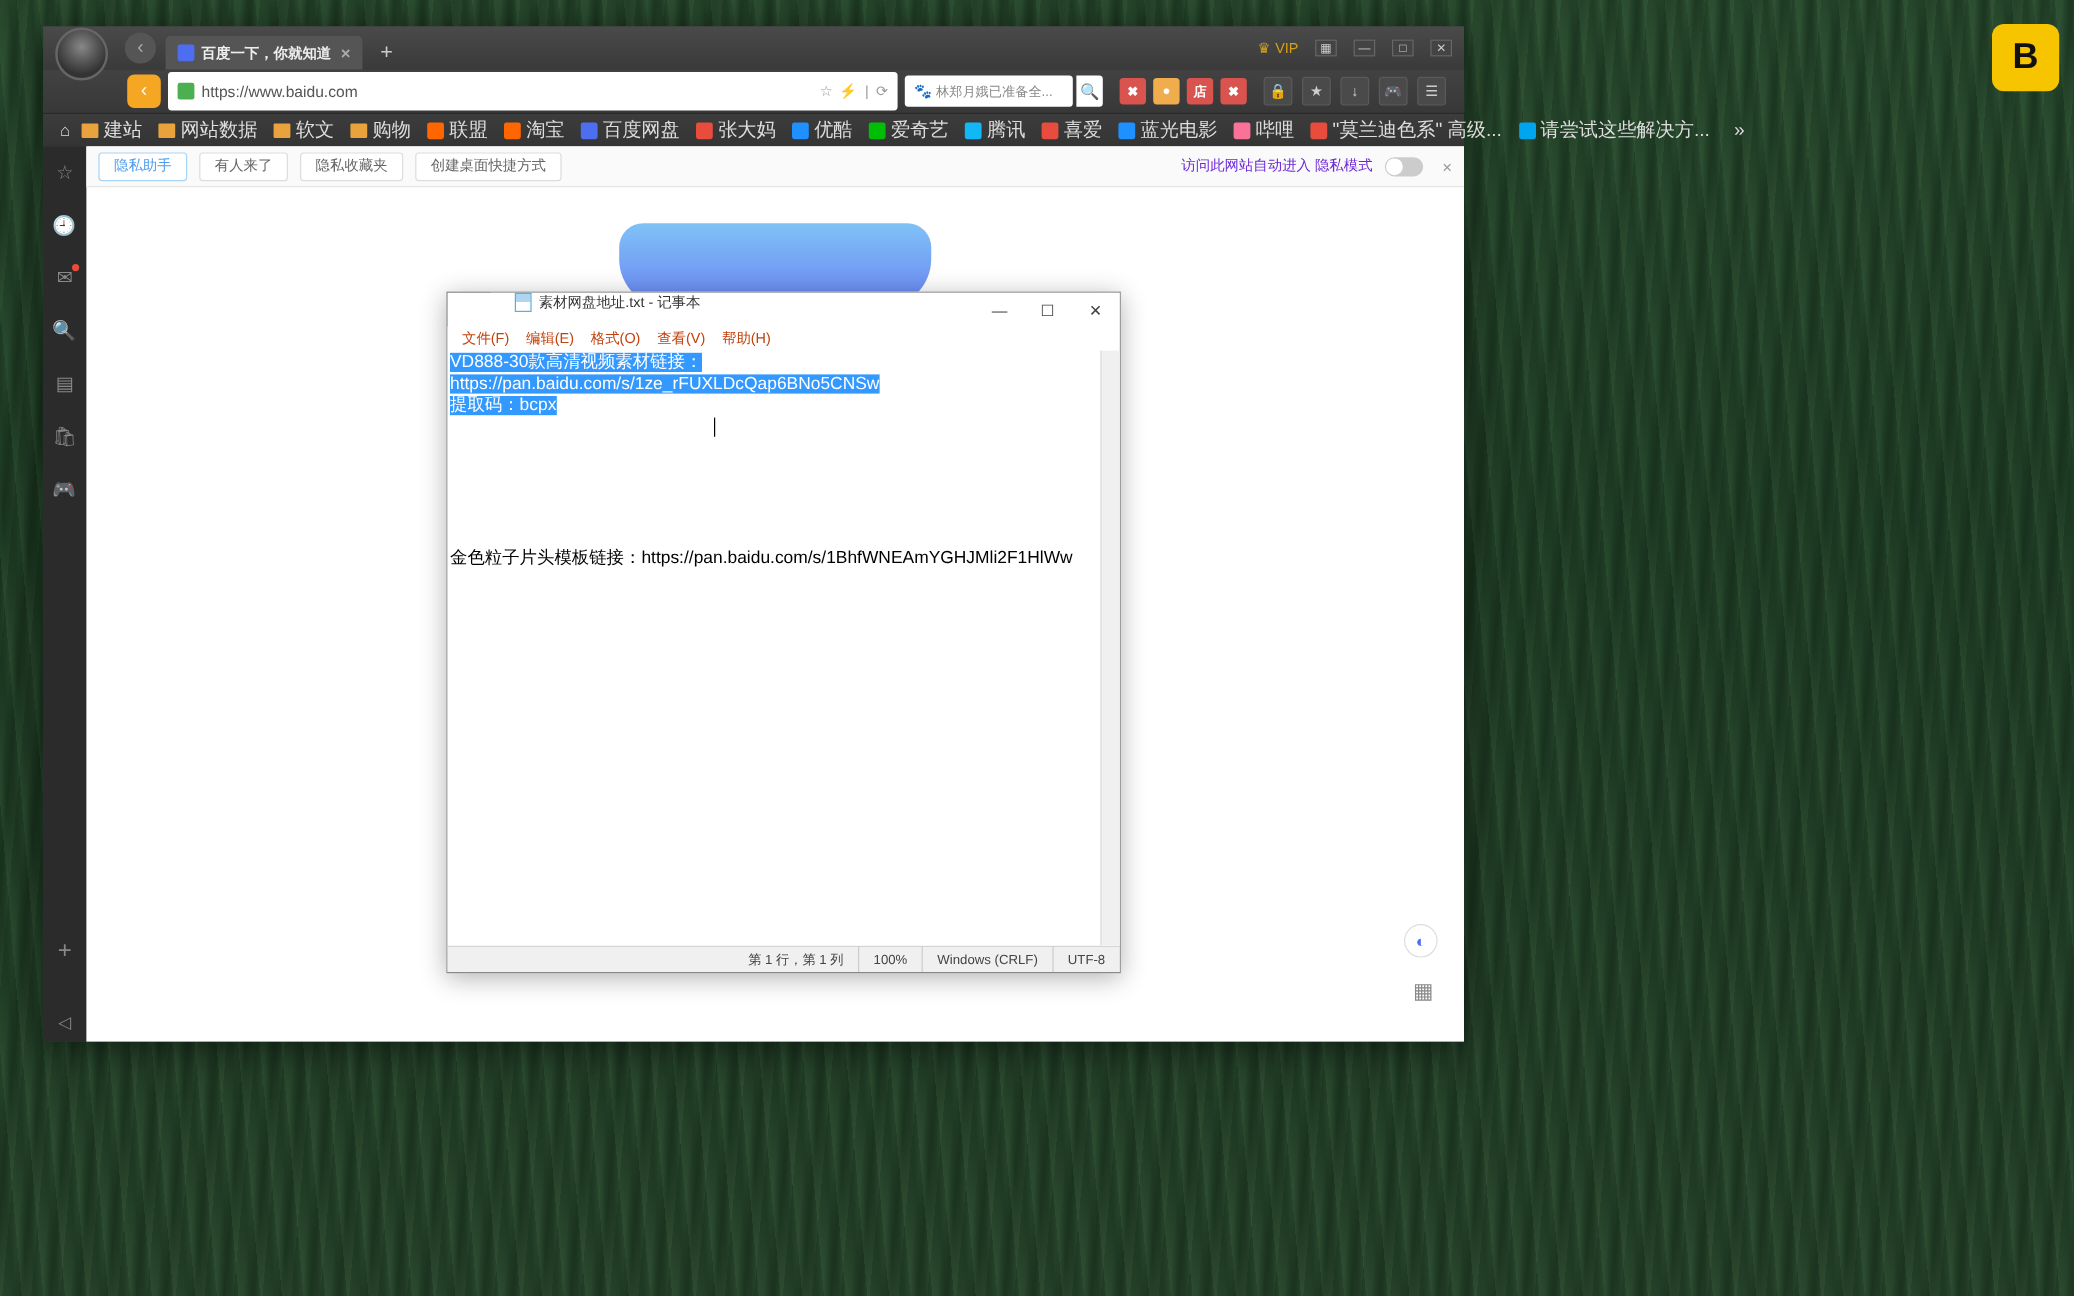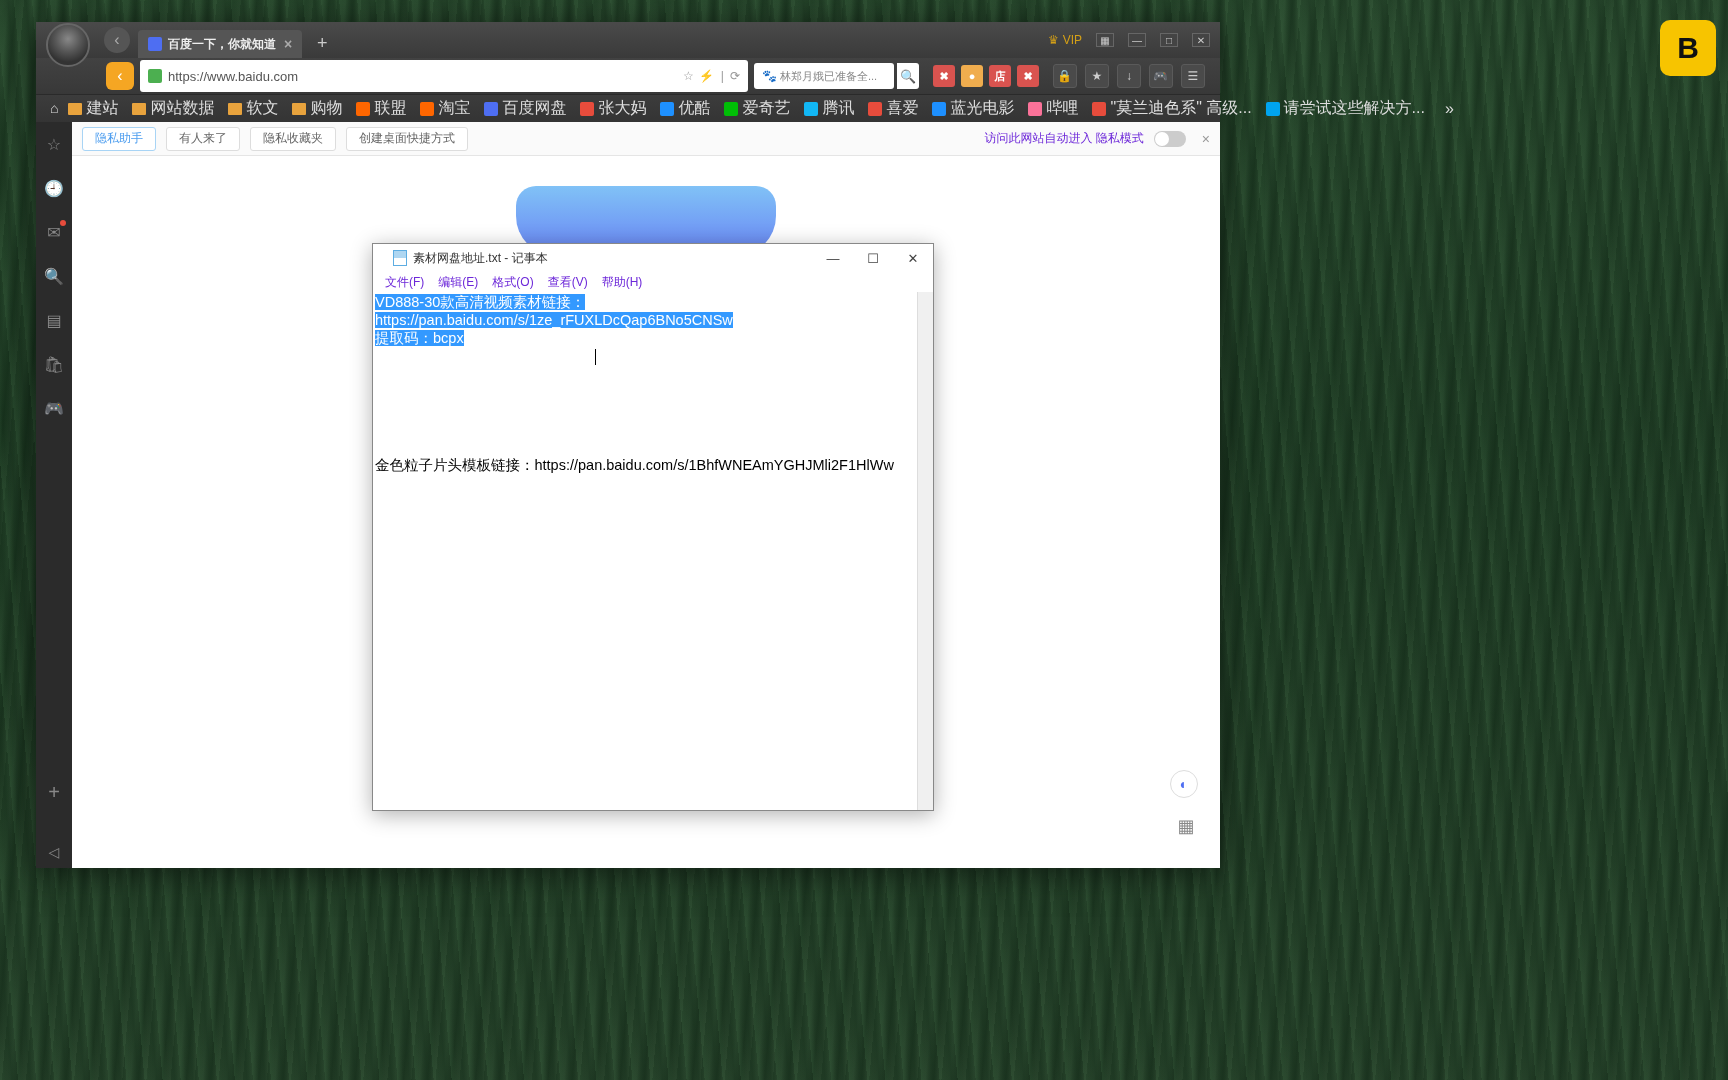--- a/index.html
+++ b/index.html
@@ -73,27 +73,27 @@
 .bn-spacer { flex: 1; }
 .bn-settings { color: #666; font-size: 13px; cursor: pointer; }
 .bn-login { padding: 5px 14px; background: #4e6ef2; color: #fff; font-size: 13px; border-radius: 5px; cursor: pointer; }
 
 .baidu-main { flex: 1; display: flex; flex-direction: column; align-items: center; padding-top: 30px; position: relative; }
 .baidu-logo { width: 260px; height: 70px; background: linear-gradient(to bottom, #6ab7f5, #4e6ef2); border-radius: 20px 20px 40px 40px; display: flex; align-items: center; justify-content: center; color: #fff; font-size: 30px; font-weight: bold; opacity: 0.85; }
 .float-circle { position: absolute; right: 22px; bottom: 70px; width: 28px; height: 28px; border: 1px solid #ddd; border-radius: 50%; display: flex; align-items: center; justify-content: center; color: #4e6ef2; font-size: 14px; cursor: pointer; }
 .float-qr { position: absolute; right: 22px; bottom: 30px; width: 24px; height: 24px; display: flex; align-items: center; justify-content: center; color: #888; font-size: 18px; cursor: pointer; }
 
 .notepad { position: absolute; left: 372px; top: 243px; width: 562px; height: 568px; background: #fff; border: 1px solid #888; box-shadow: 0 4px 20px rgba(0,0,0,0.3); display: flex; flex-direction: column; z-index: 50; }
-.np-title { height: 28px; background: #fff; display: flex; align-items: center; padding-left: 20px; }
+.np-title { height: 28px; background: #fff; display: flex; align-items: flex-start; padding-left: 20px; margin-left: 36px; }
 .np-icon { width: 14px; height: 16px; background: linear-gradient(to bottom, #aed6f1 50%, #fff 50%); border: 1px solid #5dade2; margin-right: 6px; }
 .np-title-txt { font-size: 12px; color: #333; }
 .np-spacer { flex: 1; }
 .np-ctrl { width: 40px; height: 28px; display: flex; align-items: center; justify-content: center; font-size: 13px; color: #444; cursor: pointer; font-family: "Segoe UI Symbol", sans-serif; }
 .np-menu { height: 20px; display: flex; align-items: center; padding-left: 6px; gap: 2px; background: #fff; }
-.np-menu-item { font-size: 12px; color: #6d28d9; padding: 2px 6px; cursor: pointer; }
+.np-menu-item { font-size: 12px; color: #c2410c; padding: 2px 6px; cursor: pointer; }
 .np-body { flex: 1; background: #fff; position: relative; overflow: hidden; font-size: 14.5px; line-height: 1.25; padding: 1px 2px; font-family: "Consolas", "Microsoft YaHei", monospace; }
 .np-sel { background: #3399ff; color: #fff; }
 .np-line { white-space: pre-wrap; word-break: break-all; }
 .np-cursor { display: inline-block; width: 1px; height: 16px; background: #000; vertical-align: middle; margin-left: 220px; }
 .np-scroll { position: absolute; right: 0; top: 0; bottom: 0; width: 16px; background: #f0f0f0; border-left: 1px solid #ddd; }
 .np-status { height: 22px; background: #f0f0f0; border-top: 1px solid #ccc; display: flex; align-items: center; font-size: 11px; color: #444; }
 .np-st-cell { padding: 0 12px; border-left: 1px solid #ccc; height: 100%; display: flex; align-items: center; }
 .np-st-cell:first-child { border-left: none; flex: 1; justify-content: flex-end; }
 </style>
 </head>
@@ -280,13 +280,19 @@
       <div class="np-menu-item">查看(V)</div>
       <div class="np-menu-item">帮助(H)</div>
     </div>
   <div class="np-body">
     <span class="np-sel">VD888-30款高清视频素材链接：https://pan.baidu.com/s/1ze_rFUXLDcQap6BNo5CNSw</span><br>
     <span class="np-sel">提取码：bcpx</span><br>
     <span class="np-cursor"></span><br><br><br><br><br><br>
     <div class="np-line">金色粒子片头模板链接：https://pan.baidu.com/s/1BhfWNEAmYGHJMli2F1HlWw</div>
     <div class="np-scroll"></div>
   </div>
+  <div class="np-status">
+    <div class="np-st-cell">第 1 行，第 1 列</div>
+    <div class="np-st-cell">100%</div>
+    <div class="np-st-cell">Windows (CRLF)</div>
+    <div class="np-st-cell">UTF-8</div>
+  </div>
 </div>
 
 </body></html>

